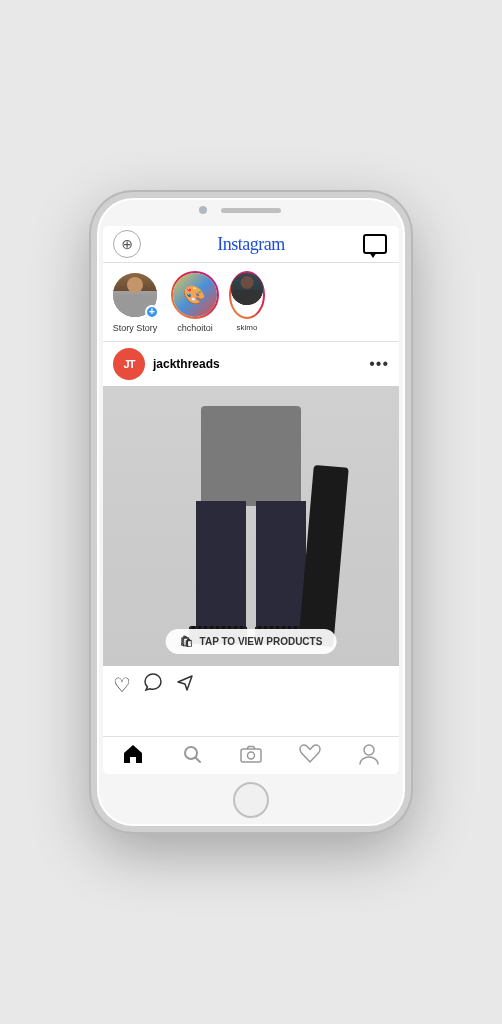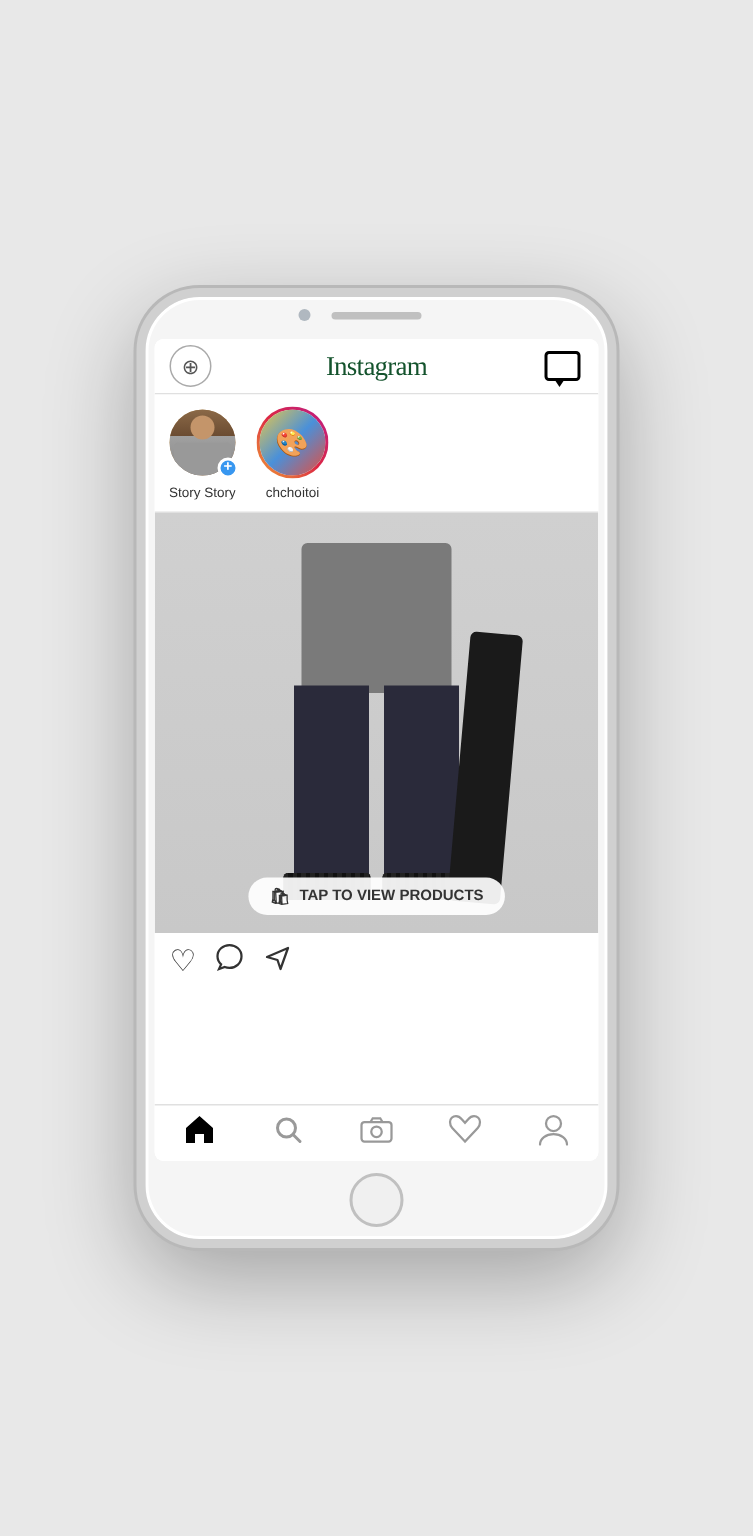--- a/index.html
+++ b/index.html
@@ -155,21 +155,21 @@
       border: 1.5px solid #aaa;
       border-radius: 50%;
       display: flex; align-items: center; justify-content: center;
       font-size: 16px; color: #555;
     }
     .ig-logo {
       font-family: Georgia, serif;
       font-size: 18px;
       font-weight: normal;
       letter-spacing: -0.5px;
-      color: #14532d;
+      color: #1d4ed8;
     }
     .ig-header-right {
       width: 28px; height: 28px;
       display: flex; align-items: center; justify-content: center;
     }
     .inbox-icon {
       width: 24px; height: 20px;
       border: 2px solid #000;
       border-radius: 3px;
       position: relative;
@@ -483,25 +483,46 @@
             <div class="story-ring gradient"></div>
             <div class="story-avatar av-benj">
               <div style="width:100%;height:100%;background:linear-gradient(135deg,#e8c84a,#4a90d9,#e74c3c);display:flex;align-items:center;justify-content:center;font-size:18px;">🎨</div>
             </div>
           </div>
           <span class="story-label">chchoitoi</span>
         </div>
 
 
 
+        <div class="story-item" style="min-width:30px;overflow:hidden;">
+          <div class="story-avatar-wrap" style="width:36px;overflow:hidden;">
+            <div class="story-ring gradient" style="width:36px;height:48px;"></div>
+            <div class="story-avatar av-skim" style="width:32px;height:32px;top:2px;left:2px;">
+              <div style="width:100%;height:100%;background:linear-gradient(180deg,#37474f,#263238);position:relative;display:flex;align-items:flex-end;justify-content:center;">
+                <div style="position:absolute;top:3px;left:50%;transform:translateX(-50%);width:13px;height:13px;background:#6d4c41;border-radius:50%;"></div>
+                <div style="width:30px;height:15px;background:#333;border-radius:3px 3px 0 0;"></div>
+              </div>
+            </div>
+          </div>
+          <span class="story-label" style="font-size:8px;">skimo</span>
+        </div>
 
       </div>
 
       <div class="post">
 
+        <div class="post-header">
+          <div class="post-user">
+            <div class="jt-logo">
+              <span style="font-size:11px;font-weight:900;letter-spacing:-1px;">JT</span>
+            </div>
+            <span class="post-username">jackthreads</span>
+          </div>
+          <span class="post-more">•••</span>
+        </div>
 
         <div class="post-image">
 
           <div class="person-body">
 
             <div class="shirt"></div>
 
             <div class="pant-left"></div>
 
             <div class="pant-right"></div>

